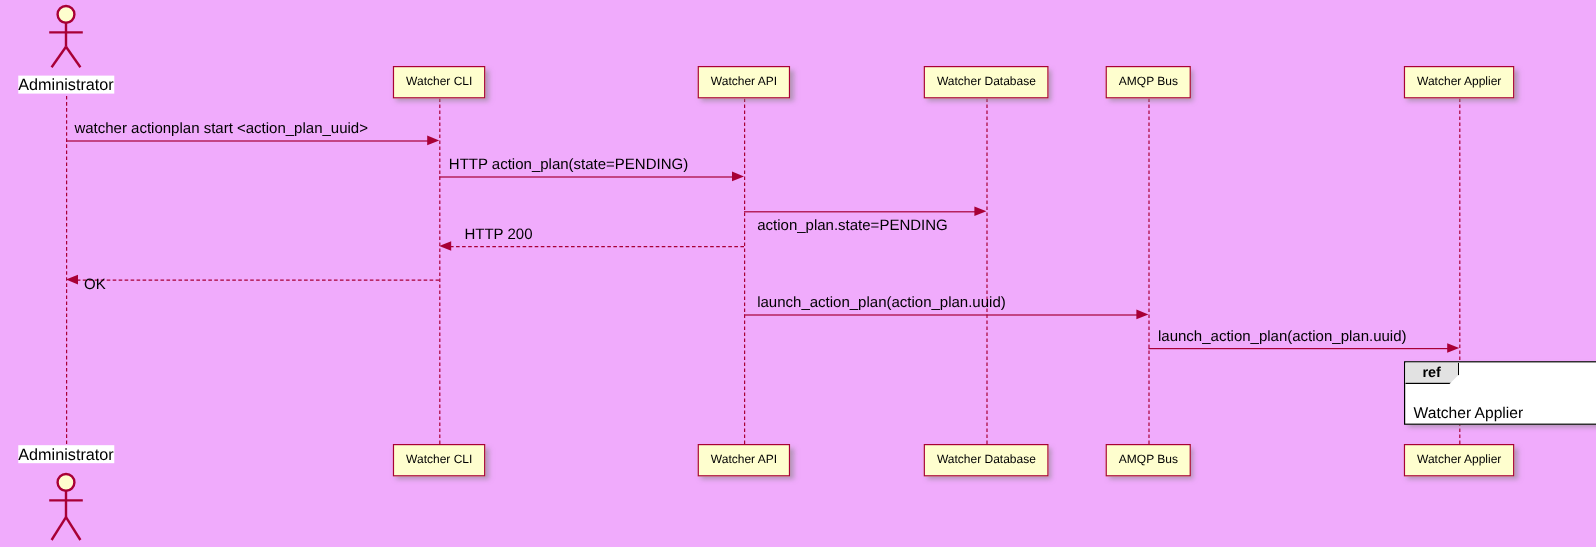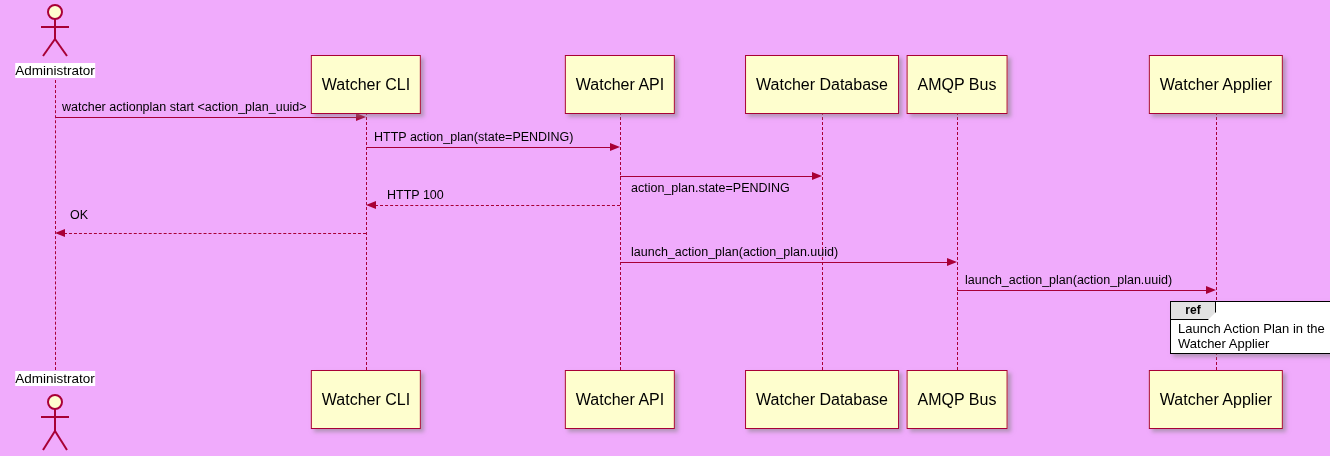--- a/index.html
+++ b/index.html
@@ -16,22 +16,22 @@
     position: absolute;
     width: 0;
     border-left: 1px dashed #A80036;
   }
   .pbox {
     position: absolute;
     transform: translateX(-50%);
     background: #FEFECE;
     border: 1.5px solid #A80036;
     box-shadow: 3px 3px 4px rgba(130,130,130,0.55);
-    padding: 20px 10px;
-    font-size: 16px;
+    padding: 4px 10px;
+    font-size: 10px;
     line-height: 17px;
     white-space: nowrap;
     z-index: 3;
   }
   .actor-label {
     position: absolute;
     transform: translateX(-50%);
     font-size: 13.5px;
     white-space: nowrap;
     z-index: 3;
@@ -130,46 +130,45 @@
     <div class="arrow-right" style="left:610px; top:143px;"></div>
   </div>
 
   <div>
     <div class="msg-label" style="left:631px; top:159px;margin-top:22px;">action_plan.state=PENDING</div>
     <div class="msg-line solid" style="left:620px; top:176px; width:193px;"></div>
     <div class="arrow-right" style="left:812px; top:172px;"></div>
   </div>
 
   <div>
-    <div class="msg-label" style="left:387px; top:188px;">HTTP 100</div>
+    <div class="msg-label" style="left:387px; top:188px;">HTTP 200</div>
     <div class="msg-line dashed" style="left:375px; top:205px; width:245px;"></div>
     <div class="arrow-left" style="left:366px; top:201px;"></div>
   </div>
 
   <div>
-    <div class="msg-label" style="left:70px; top:208px;">OK</div>
+    <div class="msg-label" style="left:70px; top:230px;">OK</div>
     <div class="msg-line dashed" style="left:64px; top:233px; width:302px;"></div>
     <div class="arrow-left" style="left:55px; top:229px;"></div>
   </div>
 
   <div>
     <div class="msg-label" style="left:631px; top:245px;">launch_action_plan(action_plan.uuid)</div>
     <div class="msg-line solid" style="left:620px; top:262px; width:328px;"></div>
     <div class="arrow-right" style="left:947px; top:258px;"></div>
   </div>
 
   <div>
     <div class="msg-label" style="left:965px; top:273px;">launch_action_plan(action_plan.uuid)</div>
     <div class="msg-line solid" style="left:957px; top:290px; width:250px;"></div>
     <div class="arrow-right" style="left:1206px; top:286px;"></div>
   </div>
 
   <div class="ref-box" style="left:1152px; top:301px; width:170px; height:51px;margin-left:18px;">
     <div class="ref-tag">ref</div>
-    <div class="ref-text" style="top:19px;">Launch Action Plan in the</div>
     <div class="ref-text" style="top:34px;">Watcher Applier</div>
   </div>
 
   <div class="pbox" style="left:366px; top:370px;">Watcher CLI</div>
   <div class="pbox" style="left:620px; top:370px;">Watcher API</div>
   <div class="pbox" style="left:822px; top:370px;">Watcher Database</div>
   <div class="pbox" style="left:957px; top:370px;">AMQP Bus</div>
   <div class="pbox" style="left:1216px; top:370px;">Watcher Applier</div>
 
   <div class="actor-label" style="left:55px; top:371px;">Administrator</div>

